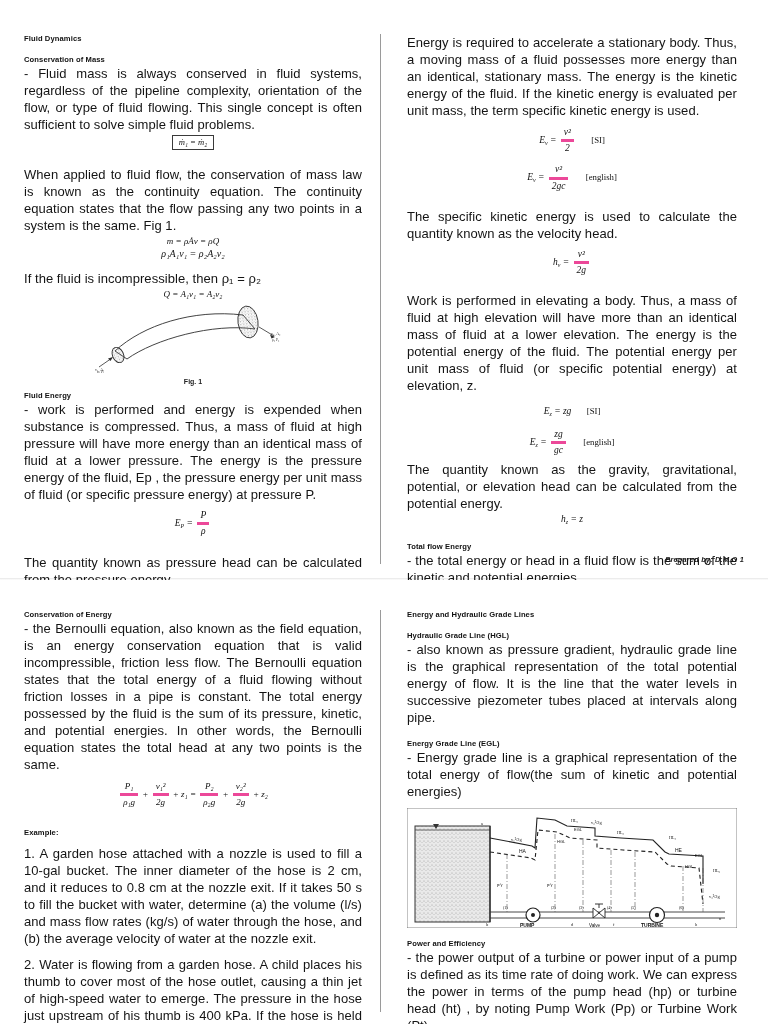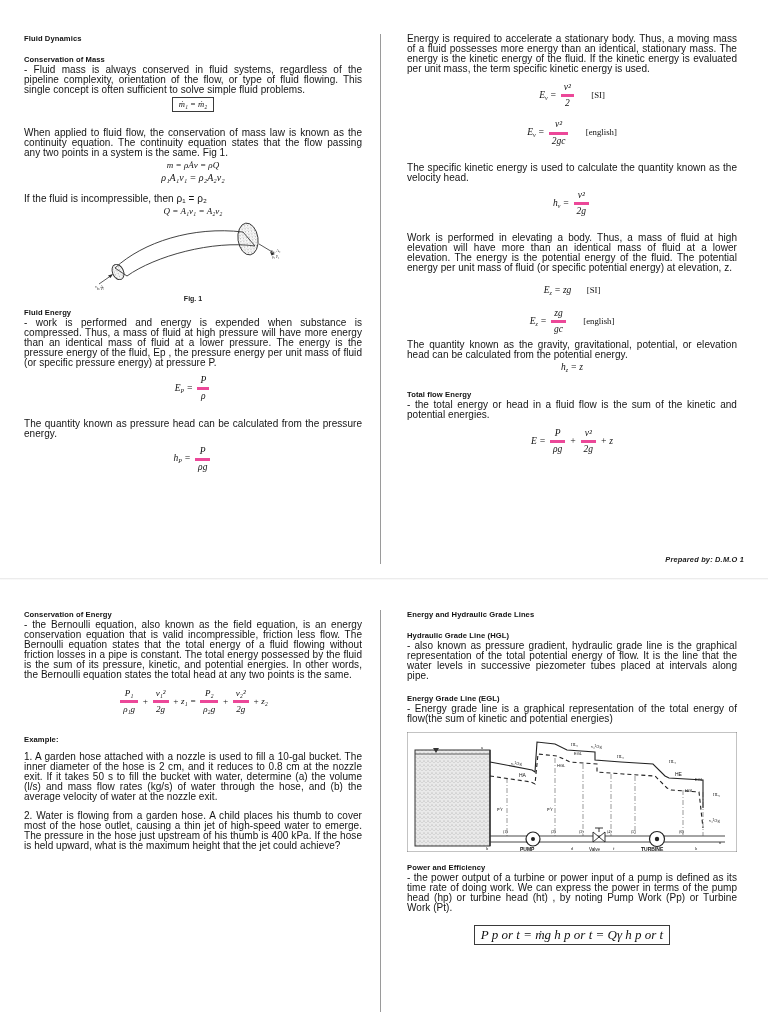--- a/index.html
+++ b/index.html
@@ -38,22 +38,22 @@
     flex: 0 0 1px;
   }
   h3.sec-head {
     font-size: 7.6px;
     font-weight: bold;
     margin: 0 0 1px 0;
     color: #111;
     letter-spacing: .1px;
   }
   p.body {
-    font-size: 10px;
-    line-height: 10px;
+    font-size: 13px;
+    line-height: 17px;
     margin: 0 0 2px 0;
     text-align: justify;
     color: #141414;
     letter-spacing: .05px;
   }
   .spacer-sm { height: 7px; }
   .spacer-md { height: 11px; }
   .spacer-lg { height: 16px; }
   .eq {
     text-align: center;

